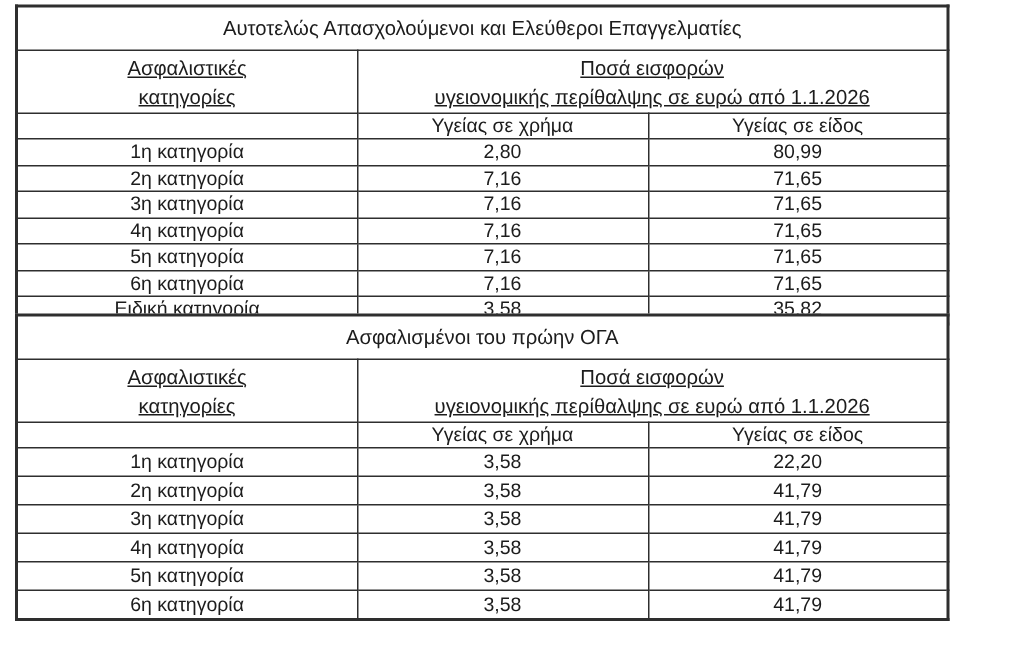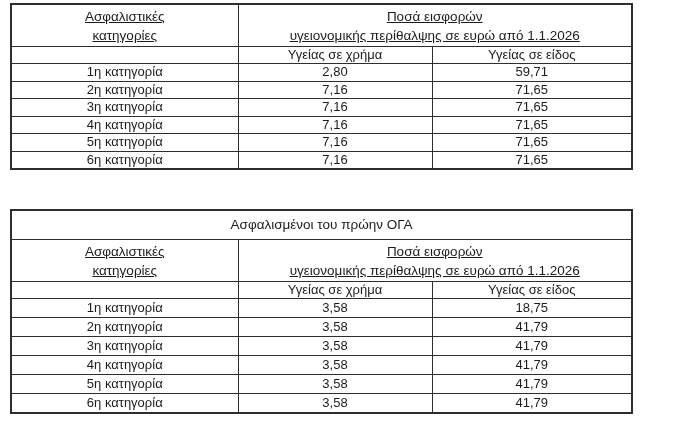--- a/index.html
+++ b/index.html
@@ -48,39 +48,42 @@
 
 <div class="doc">
 
   <table class="contrib" id="table-0">
     <colgroup>
       <col style="width:227px">
       <col style="width:194px">
       <col style="width:200px">
     </colgroup>
     <tbody>
+        <tr class="title-row">
+      <td colspan="3">Αυτοτελώς Απασχολούμενοι και Ελεύθεροι Επαγγελματίες</td>
+    </tr>
     <tr class="head-row">
       <td class="two-line">
         <div>Ασφαλιστικές</div>
         <div>κατηγορίες</div>
       </td>
       <td class="two-line" colspan="2">
         <div>Ποσά εισφορών</div>
         <div>υγειονομικής περίθαλψης σε ευρώ από 1.1.2026</div>
       </td>
     </tr>
     <tr class="subhead-row">
       <td></td>
       <td>Υγείας σε χρήμα</td>
       <td>Υγείας σε είδος</td>
     </tr>
     <tr class="data-row">
       <td>1η κατηγορία</td>
       <td>2,80</td>
-      <td>59,71</td>
+      <td>80,99</td>
     </tr>
     <tr class="data-row">
       <td>2η κατηγορία</td>
       <td>7,16</td>
       <td>71,65</td>
     </tr>
     <tr class="data-row">
       <td>3η κατηγορία</td>
       <td>7,16</td>
       <td>71,65</td>
@@ -92,20 +95,25 @@
     </tr>
     <tr class="data-row">
       <td>5η κατηγορία</td>
       <td>7,16</td>
       <td>71,65</td>
     </tr>
     <tr class="data-row">
       <td>6η κατηγορία</td>
       <td>7,16</td>
       <td>71,65</td>
+    </tr>
+    <tr class="data-row">
+      <td>Ειδική κατηγορία</td>
+      <td>3,58</td>
+      <td>35,82</td>
     </tr>
   </tbody>
     </table>
 
   <table class="contrib" id="table-1">
     <colgroup>
       <col style="width:227px">
       <col style="width:194px">
       <col style="width:200px">
     </colgroup>
@@ -124,21 +132,21 @@
       </td>
     </tr>
     <tr class="subhead-row">
       <td></td>
       <td>Υγείας σε χρήμα</td>
       <td>Υγείας σε είδος</td>
     </tr>
     <tr class="data-row">
       <td>1η κατηγορία</td>
       <td>3,58</td>
-      <td>18,75</td>
+      <td>22,20</td>
     </tr>
     <tr class="data-row">
       <td>2η κατηγορία</td>
       <td>3,58</td>
       <td>41,79</td>
     </tr>
     <tr class="data-row">
       <td>3η κατηγορία</td>
       <td>3,58</td>
       <td>41,79</td>

